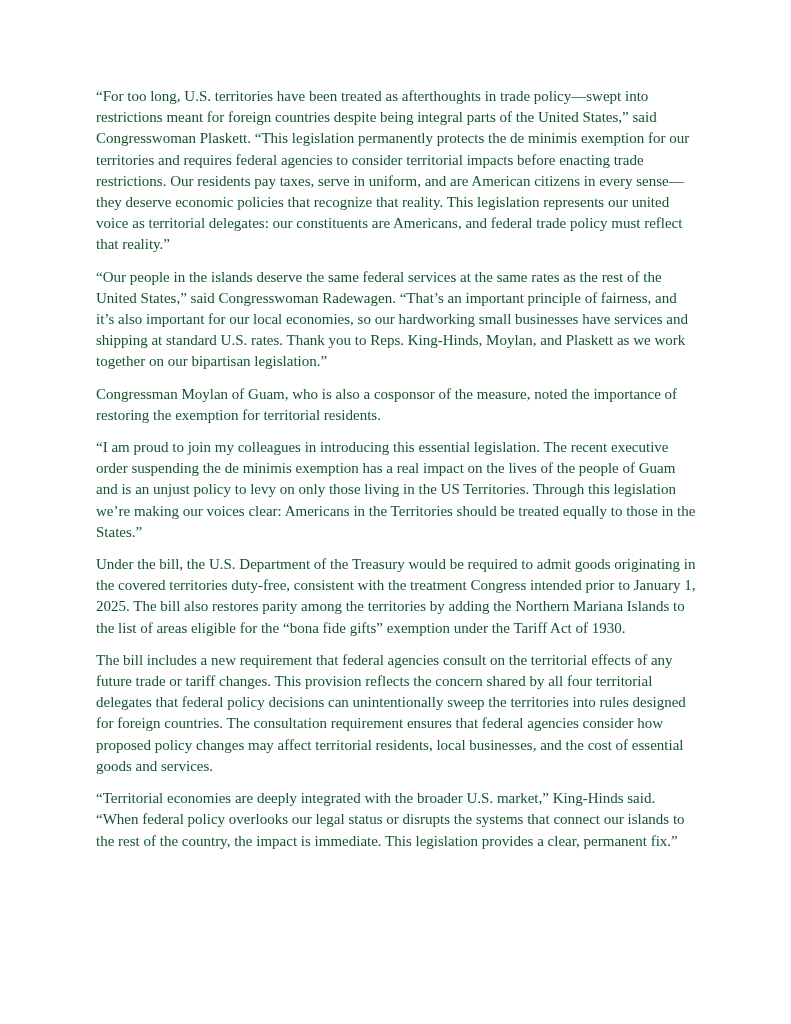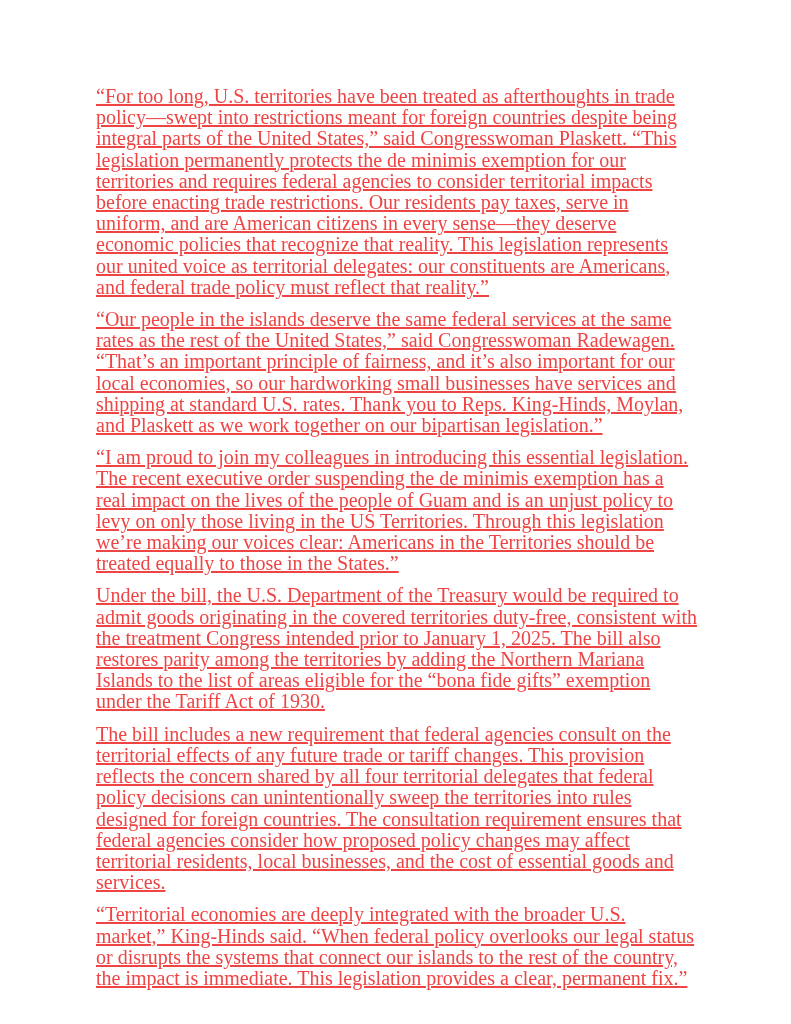--- a/index.html
+++ b/index.html
@@ -8,33 +8,33 @@
     height: 1024px;
     overflow: hidden;
     position: relative;
   }
   .page {
     position: absolute;
     left: 96px;
     top: 86px;
     width: 602px;
     font-family: "Liberation Serif", "DejaVu Serif", serif;
-    font-size: 20px;
+    font-size: 15px;
     line-height: 21.2px;
-    color: #ef4444;
-    text-decoration: underline;
+    color: #14532d;
   }
   .page p {
     margin: 0 0 11px 0;
     padding: 0;
   }
 </style>
 </head>
 <body>
 
 <div class="page">
   <p>“For too long, U.S. territories have been treated as afterthoughts in trade policy—swept into restrictions meant for foreign countries despite being integral parts of the United States,” said Congresswoman Plaskett. “This legislation permanently protects the de minimis exemption for our territories and requires federal agencies to consider territorial impacts before enacting trade restrictions. Our residents pay taxes, serve in uniform, and are American citizens in every sense—they deserve economic policies that recognize that reality. This legislation represents our united voice as territorial delegates: our constituents are Americans, and federal trade policy must reflect that reality.”</p>
   <p>“Our people in the islands deserve the same federal services at the same rates as the rest of the United States,” said Congresswoman Radewagen. “That’s an important principle of fairness, and it’s also important for our local economies, so our hardworking small businesses have services and shipping at standard U.S. rates. Thank you to Reps. King-Hinds, Moylan, and Plaskett as we work together on our bipartisan legislation.”</p>
+  <p>Congressman Moylan of Guam, who is also a cosponsor of the measure, noted the importance of restoring the exemption for territorial residents.</p>
   <p>“I am proud to join my colleagues in introducing this essential legislation. The recent executive order suspending the de minimis exemption has a real impact on the lives of the people of Guam and is an unjust policy to levy on only those living in the US Territories. Through this legislation we’re making our voices clear: Americans in the Territories should be treated equally to those in the States.”</p>
   <p>Under the bill, the U.S. Department of the Treasury would be required to admit goods originating in the covered territories duty-free, consistent with the treatment Congress intended prior to January 1, 2025. The bill also restores parity among the territories by adding the Northern Mariana Islands to the list of areas eligible for the “bona fide gifts” exemption under the Tariff Act of 1930.</p>
   <p>The bill includes a new requirement that federal agencies consult on the territorial effects of any future trade or tariff changes. This provision reflects the concern shared by all four territorial delegates that federal policy decisions can unintentionally sweep the territories into rules designed for foreign countries. The consultation requirement ensures that federal agencies consider how proposed policy changes may affect territorial residents, local businesses, and the cost of essential goods and services.</p>
   <p>“Territorial economies are deeply integrated with the broader U.S. market,” King-Hinds said. “When federal policy overlooks our legal status or disrupts the systems that connect our islands to the rest of the country, the impact is immediate. This legislation provides a clear, permanent fix.”</p>
 </div>
 
 </body></html>

